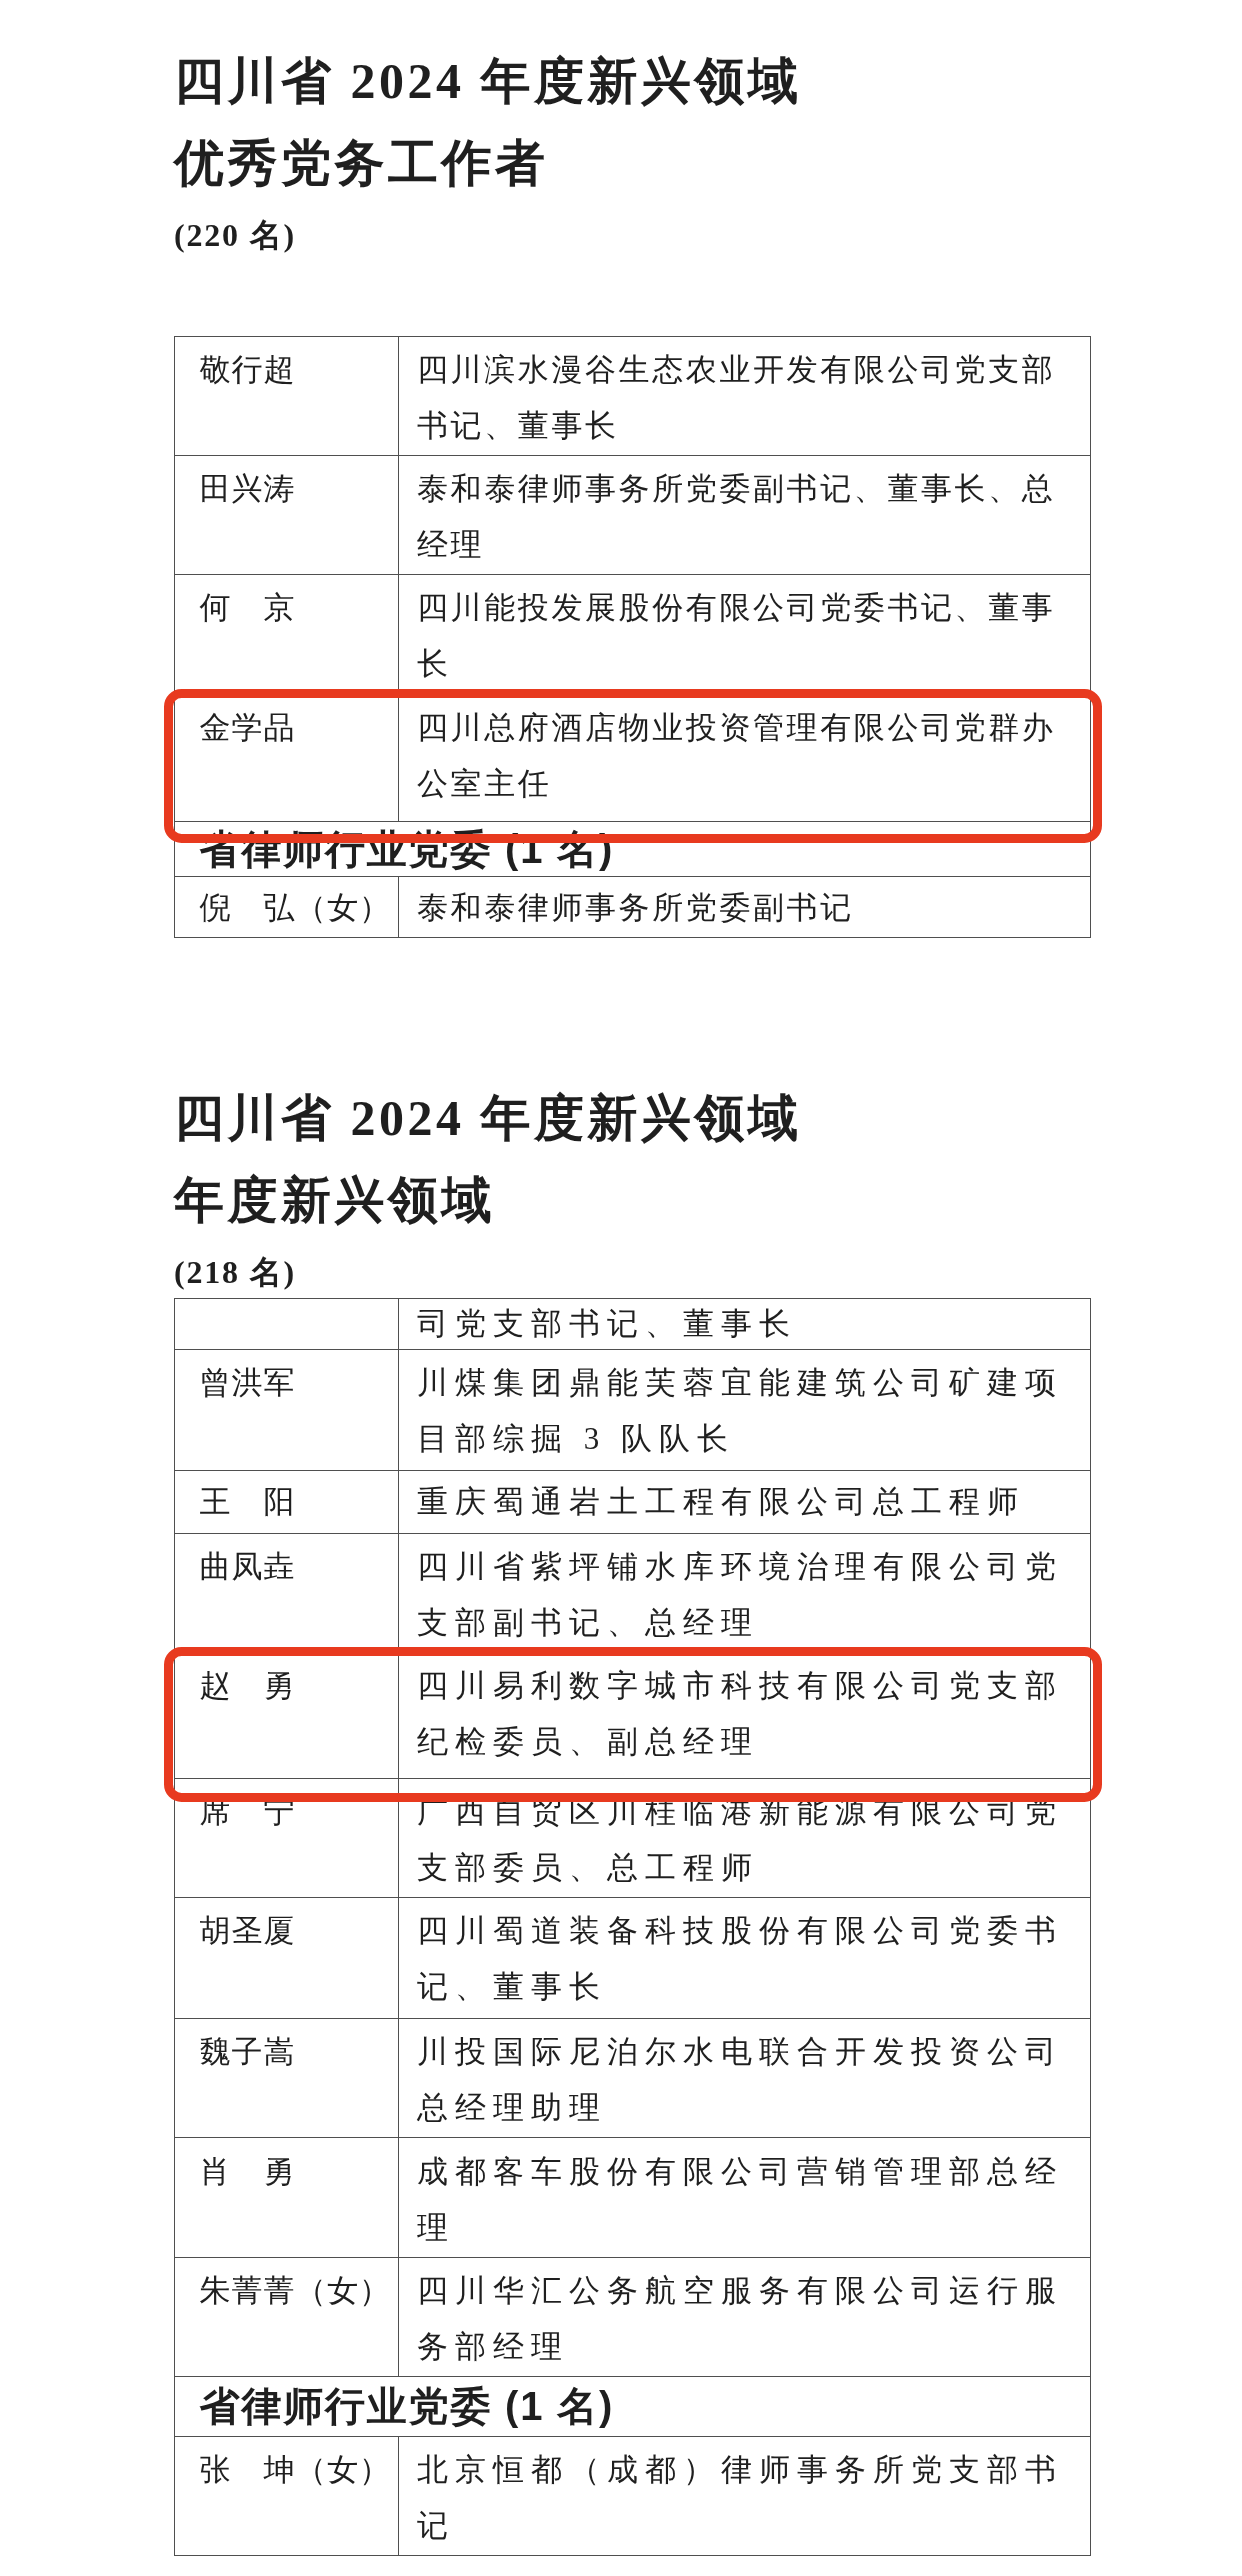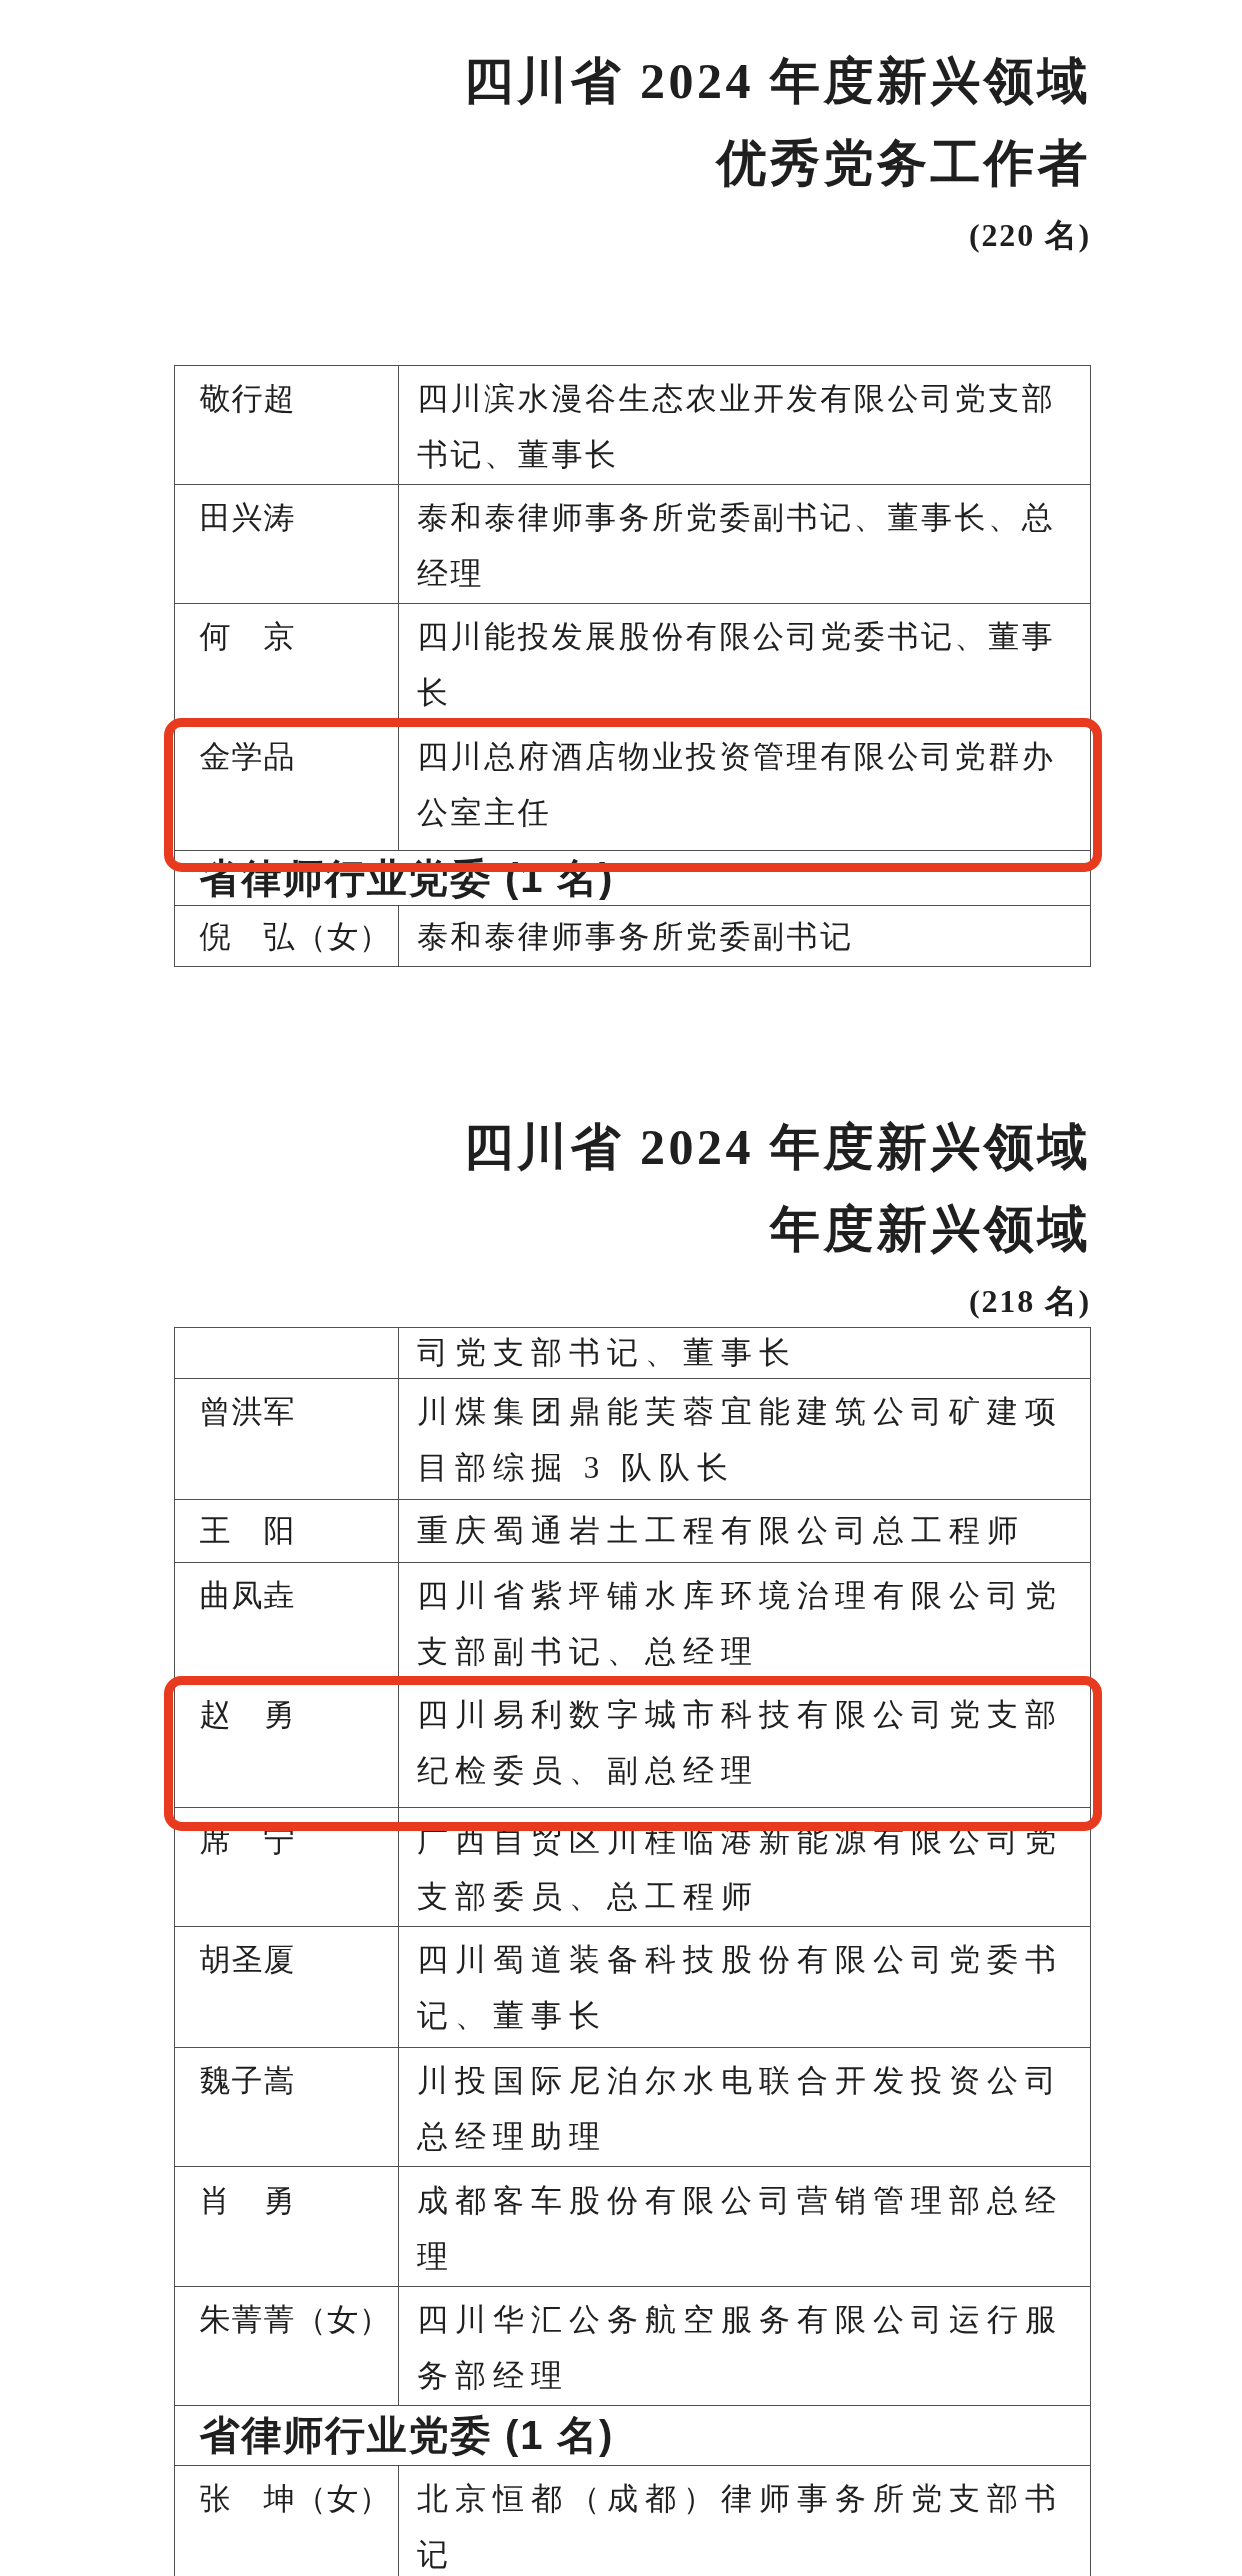--- a/index.html
+++ b/index.html
@@ -5,32 +5,32 @@
   html,body{margin:0;padding:0;}
   body{
     width:1242px;height:2576px;
     background:#ffffff;
     font-family:"Liberation Serif","DejaVu Serif",serif;
     color:var(--ink,#1f1f1f);
     overflow:hidden;
   }
   .page{width:1242px;height:2576px;position:relative;}
   .content{width:917px;margin-left:174px;}
-  .title-block{text-align:right;}
+  .title-block{text-align:left;}
   .title-block.first{padding-top:40px;}
   .title-line{
     font-size:50px;font-weight:700;line-height:82px;
     letter-spacing:3.5px;white-space:nowrap;
   }
   .count-line{
     font-size:32px;font-weight:700;line-height:40px;
     margin-top:10.5px;letter-spacing:1.8px;
   }
   .table-wrap{position:relative;}
-  .table-wrap.t1{margin-top:110px;}
+  .table-wrap.t1{margin-top:81px;}
   .gap2{margin-top:139px;}
   .table-wrap.t2{margin-top:6px;}
   table.roster{
     width:917px;border-collapse:collapse;table-layout:fixed;
     background:transparent;
   }
   table.roster td{
     border:1.8px solid var(--border-gray,#4f4f4f);
     overflow:hidden;
   }

